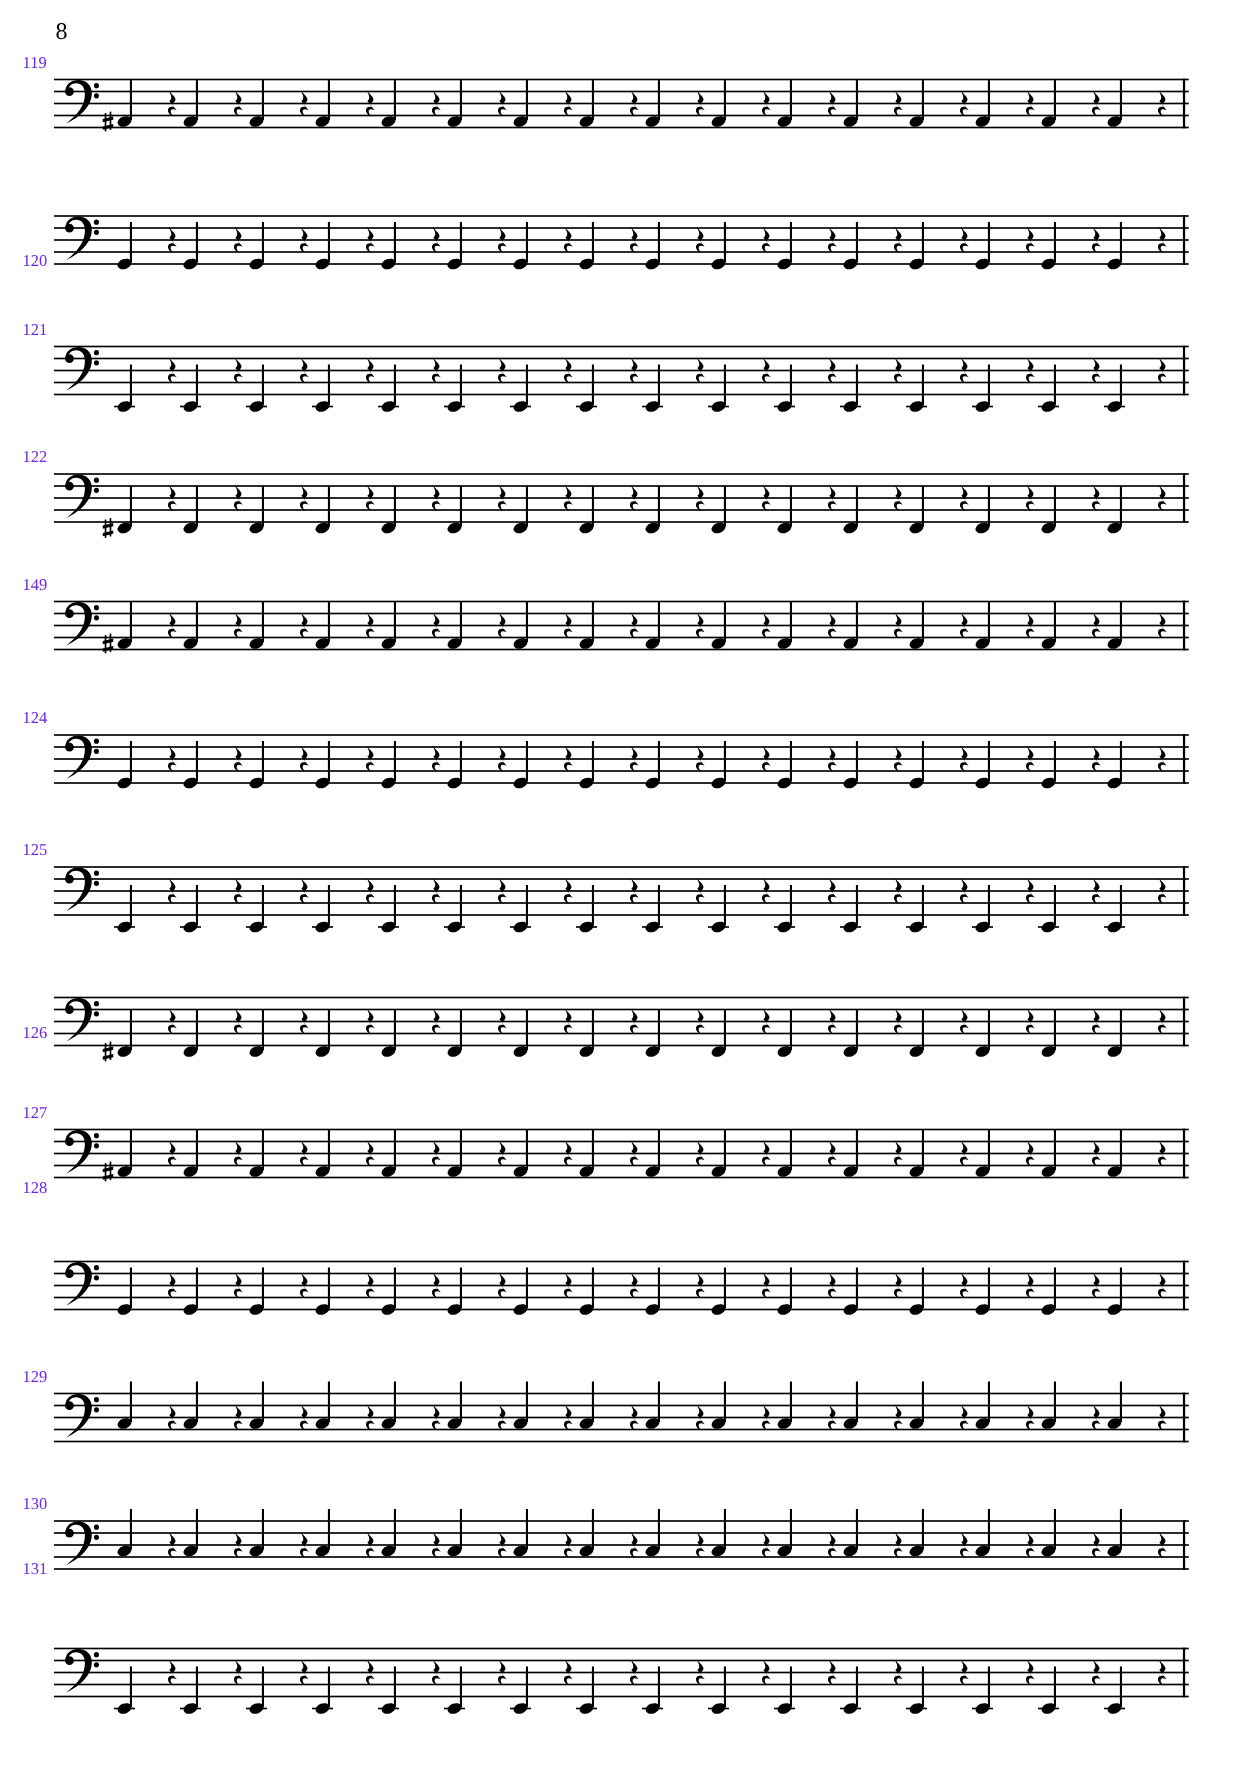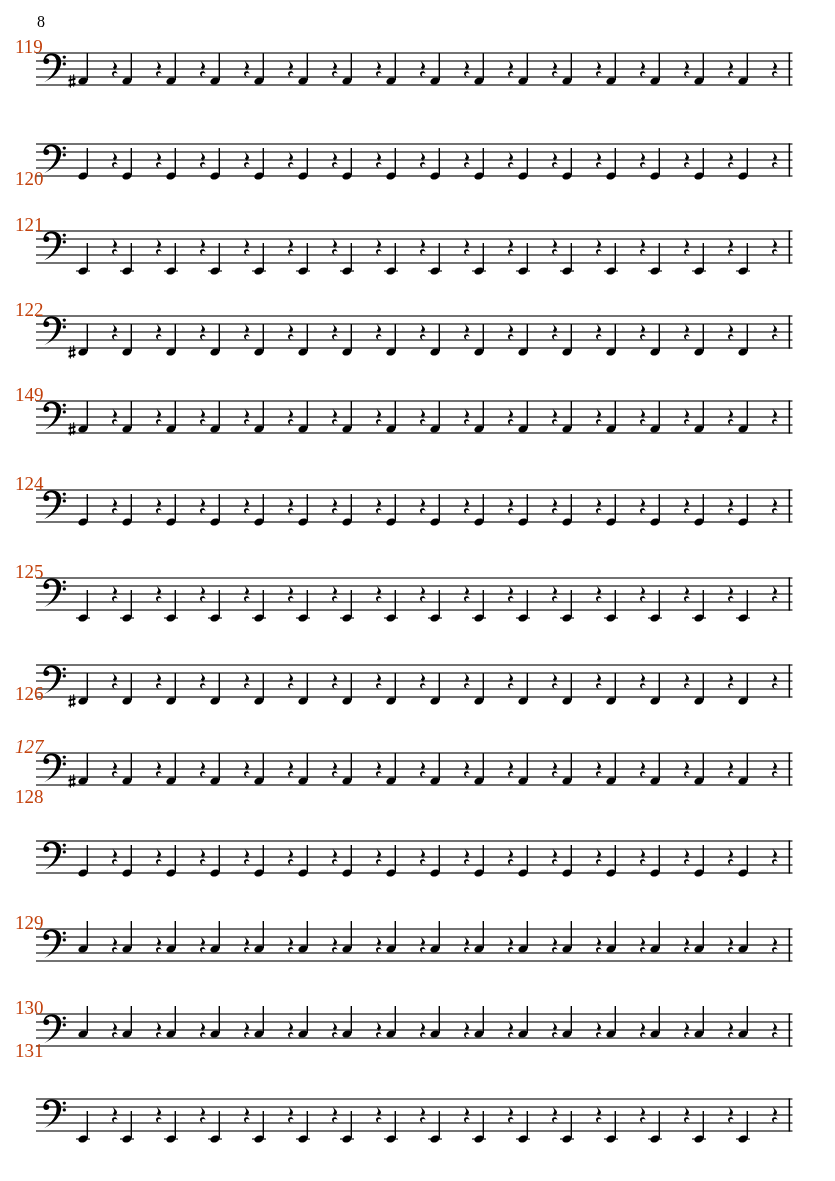--- a/index.html
+++ b/index.html
@@ -13,22 +13,22 @@
   }
   .page-num{
     position:absolute;
     left:37px;top:14px;
     font-size:16px;line-height:1;
     color:#000;
   }
   .measure-num{
     position:absolute;
     left:15px;
-    font-size:19px;line-height:1;
-    color:#c2410c;
+    font-size:11px;line-height:1;
+    color:#6d28d9;
   }
   svg{position:absolute;left:0;top:0;}
 </style>
 </head>
 <body>
 
 <div class="page">
   <div class="page-num">8</div>
   <svg id="score-svg" width="835" height="1181" viewBox="0 0 835 1181">
       <g fill="#000000">
@@ -918,19 +918,19 @@
     </svg>
   <div id="labels">
       <div class="measure-num" style="top: 37px;">119</div>
       <div class="measure-num" style="top: 128px; margin-top: 41px;">120</div>
       <div class="measure-num" style="top: 215px;">121</div>
       <div class="measure-num" style="top: 300px;">122</div>
       <div class="measure-num" style="top: 385px;">149</div>
       <div class="measure-num" style="top: 474px;">124</div>
       <div class="measure-num" style="top: 562px;">125</div>
       <div class="measure-num" style="top: 649px; margin-top: 35px;">126</div>
-      <div class="measure-num" style="top: 737px; font-style: italic;">127</div>
+      <div class="measure-num" style="top: 737px;">127</div>
       <div class="measure-num" style="top: 787px;">128</div>
       <div class="measure-num" style="top: 913px;">129</div>
       <div class="measure-num" style="top: 998px;">130</div>
       <div class="measure-num" style="top: 1041px;">131</div>
     </div>
 </div>
 
 </body></html>

